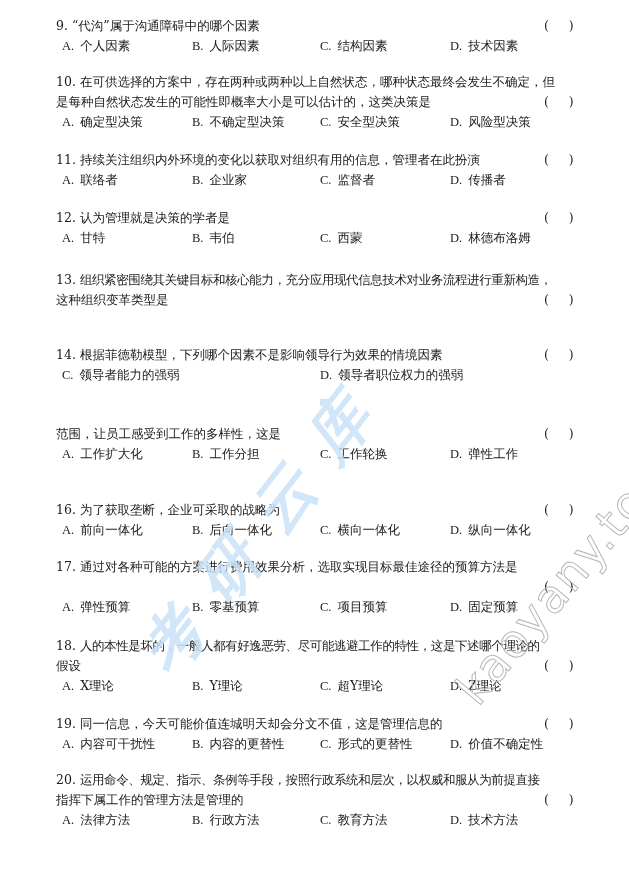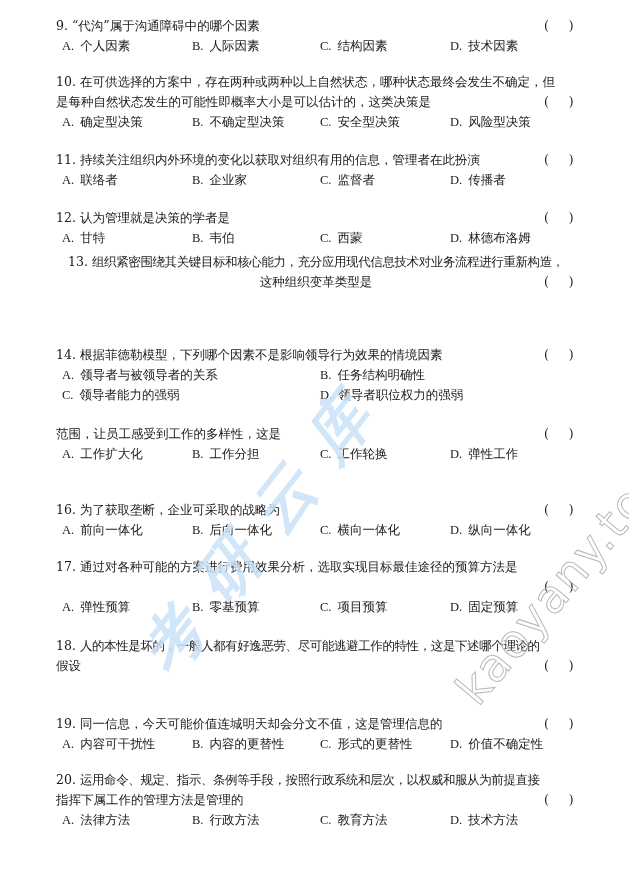--- a/index.html
+++ b/index.html
@@ -85,40 +85,36 @@
       <span class="paren"><span>(</span>&nbsp;&nbsp;&nbsp;&nbsp;&nbsp;<span>)</span></span>
     </div>
     <div class="opts">
       <span class="opt" style="left:6px"><span class="lbl">A.</span><span>甘特</span></span>
       <span class="opt" style="left:136px"><span class="lbl">B.</span><span>韦伯</span></span>
       <span class="opt" style="left:264px"><span class="lbl">C.</span><span>西蒙</span></span>
       <span class="opt" style="left:394px"><span class="lbl">D.</span><span>林德布洛姆</span></span>
     </div>
   </div>
 
-  <div class="q" style="top:252px;text-align:center;">
+  <div class="q" style="top:270px;">
     <div class="stem-line">
       <span>13.</span>
       <span style="letter-spacing:-0.4px">组织紧密围绕其关键目标和核心能力，充分应用现代信息技术对业务流程进行重新构造，</span>
     </div>
     <div class="stem-line">
       <span>这种组织变革类型是</span>
       <span class="paren"><span>(</span>&nbsp;&nbsp;&nbsp;&nbsp;&nbsp;<span>)</span></span>
     </div>
   </div>
 
   <div class="q" style="top:345px;">
     <div class="stem-line">
       <span>14.</span>
       <span>根据菲德勒模型，下列哪个因素不是影响领导行为效果的情境因素</span>
       <span class="paren"><span>(</span>&nbsp;&nbsp;&nbsp;&nbsp;&nbsp;<span>)</span></span>
-    </div>
-    <div class="opts">
-      <span class="opt" style="left:6px"><span class="lbl">A.</span><span>领导者与被领导者的关系</span></span>
-      <span class="opt" style="left:264px"><span class="lbl">B.</span><span>任务结构明确性</span></span>
     </div>
     <div class="opts">
       <span class="opt" style="left:6px"><span class="lbl">C.</span><span>领导者能力的强弱</span></span>
       <span class="opt" style="left:264px"><span class="lbl">D.</span><span>领导者职位权力的强弱</span></span>
     </div>
   </div>
 
   <div class="q" style="top:424px;">
     <div class="stem-line">
       <span>范围，让员工感受到工作的多样性，这是</span>
@@ -164,20 +160,26 @@
 
   <div class="q" style="top:636px;">
     <div class="stem-line">
       <span>18.</span>
       <span style="letter-spacing:-0.4px">人的本性是坏的，一般人都有好逸恶劳、尽可能逃避工作的特性，这是下述哪个理论的</span>
     </div>
     <div class="stem-line">
       <span>假设</span>
       <span class="paren"><span>(</span>&nbsp;&nbsp;&nbsp;&nbsp;&nbsp;<span>)</span></span>
     </div>
+    <div class="opts">
+      <span class="opt" style="left:6px"><span class="lbl">A.</span><span>X理论</span></span>
+      <span class="opt" style="left:136px"><span class="lbl">B.</span><span>Y理论</span></span>
+      <span class="opt" style="left:264px"><span class="lbl">C.</span><span>超Y理论</span></span>
+      <span class="opt" style="left:394px"><span class="lbl">D.</span><span>Z理论</span></span>
+    </div>
   </div>
 
   <div class="q" style="top:714px;">
     <div class="stem-line">
       <span>19.</span>
       <span>同一信息，今天可能价值连城明天却会分文不值，这是管理信息的</span>
       <span class="paren"><span>(</span>&nbsp;&nbsp;&nbsp;&nbsp;&nbsp;<span>)</span></span>
     </div>
     <div class="opts">
       <span class="opt" style="left:6px"><span class="lbl">A.</span><span>内容可干扰性</span></span>

